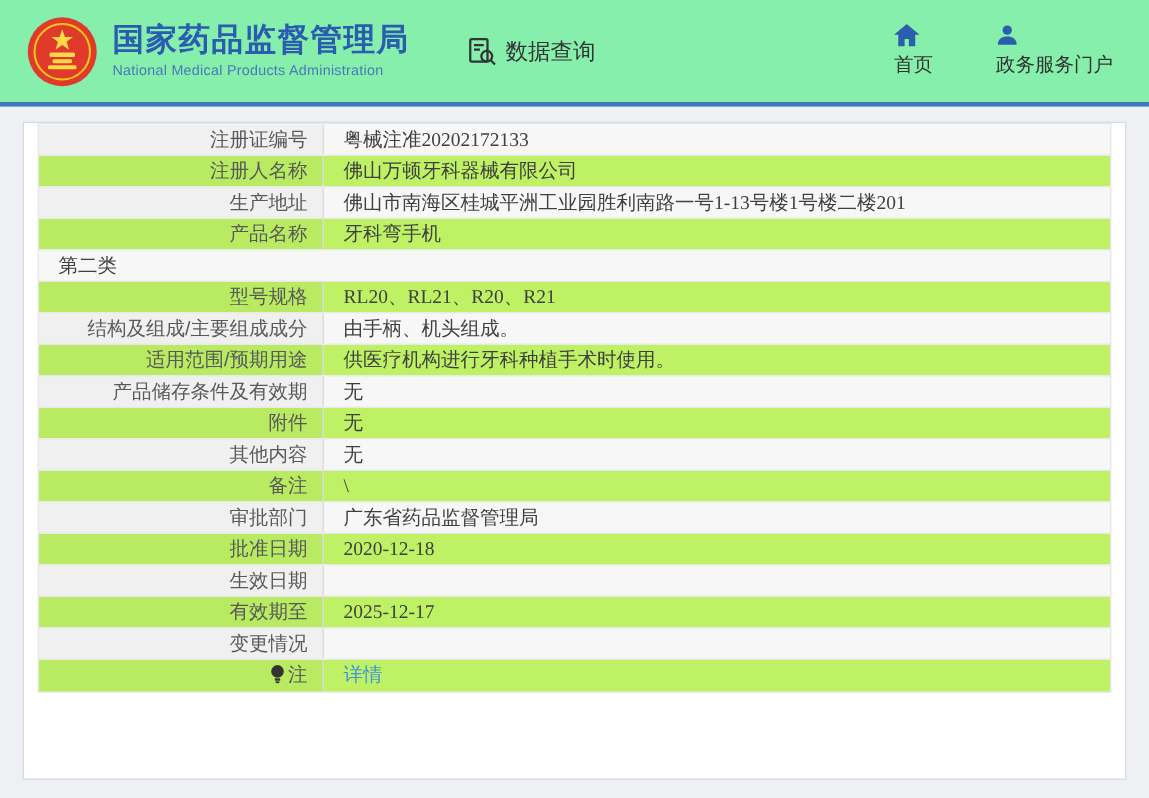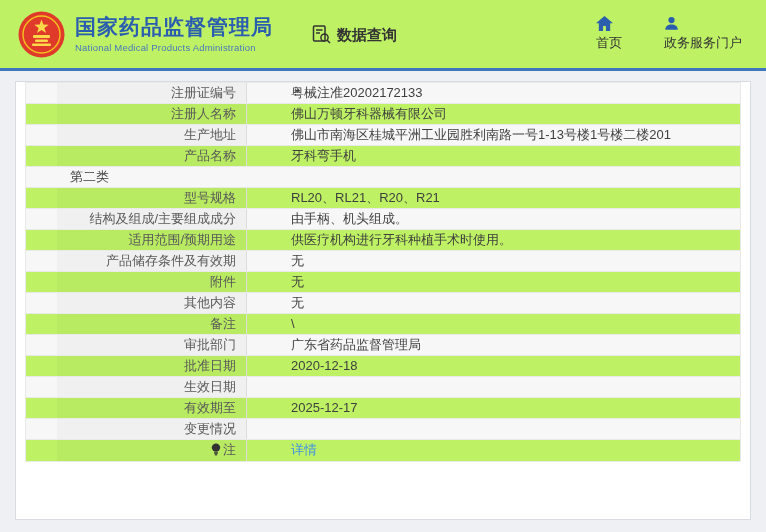--- a/index.html
+++ b/index.html
@@ -2,28 +2,28 @@
 <html><head>
 <meta charset="utf-8">
 <style>
   * { margin:0; padding:0; box-sizing:border-box; }
   html,body { width:766px; height:532px; overflow:hidden;
     font-family:"Liberation Sans","DejaVu Sans",sans-serif;
     background:#eef0f4; }
 
   
   .header {
-    height:71px; background:#bef264; display:flex; align-items:center;
+    height:71px; background:#86efac; display:flex; align-items:center;
     padding:0 24px 0 18px; border-bottom:3px solid #4076bc;
   }
   .emblem { width:47px; height:47px; flex:0 0 auto; }
   .agency { margin-left:10px; }
   .agency-title { font-size:21px; font-weight:bold; color:#2a5db0; letter-spacing:1px; line-height:1.15; }
   .agency-sub { font-size:9.5px; color:#4a78bb; margin-top:2px; letter-spacing:0.2px; }
-  .data-query { display:flex; align-items:flex-end; gap:5px; margin-left:38px; cursor:pointer;font-weight:bold; }
+  .data-query { display:flex; align-items:center; gap:5px; margin-left:38px; cursor:pointer; }
   .data-query-label { font-size:15px; color:#333; }
   .hspacer { flex:1; }
   .nav-item { display:flex; flex-direction:column; align-items:flex-start; gap:3px;
     margin-left:42px; cursor:pointer;font-family:Liberation Serif, serif; }
   .nav-label { font-size:13px; color:#333; }
 
   
   .content-box {
     margin:10px 15px 0; height:439px; background:#fff;
     border:1px solid #d8dce2;
@@ -31,26 +31,26 @@
   .crumb {
     display:flex; align-items:center; gap:6px;
     padding:9px 12px 8px; font-size:14px; color:#2273b8;
   }
   .info-table {
     margin:0 9px; border:1px solid #e9e9e9;
   }
   .tr { display:flex; height:21px; line-height:20px; border-bottom:1px solid #e9e9e9; background:#bef264; }
   .tr:last-child { border-bottom:none; }
   .tr:nth-child(odd) { background:#f7f7f7; }
-  .td { font-size:13px; overflow:hidden; white-space:nowrap;margin-left:31px; }
+  .td { font-size:13px; overflow:hidden; white-space:nowrap; }
   .td.label {
     width:190px; flex:0 0 auto; text-align:right; padding-right:10px;
     color:#595959; border-right:1px solid #dcdcdc; background:rgba(0,0,0,0.028);
   }
-  .td.value { flex:1; padding-left:13px; color:#3f3f3f; }
+  .td.value { flex:1; padding-left:13px; color:#3f3f3f;font-family:Liberation Serif, serif; }
   .link { color:#4493e1; text-decoration:none; cursor:pointer; }
   .bulb-icon { display:inline-block; vertical-align:-2px; margin-right:2px; }
   svg { display:block; }
   .inline-svg { display:inline-block; }
 </style>
 </head>
 <body>
 
 <div class="header">
 

